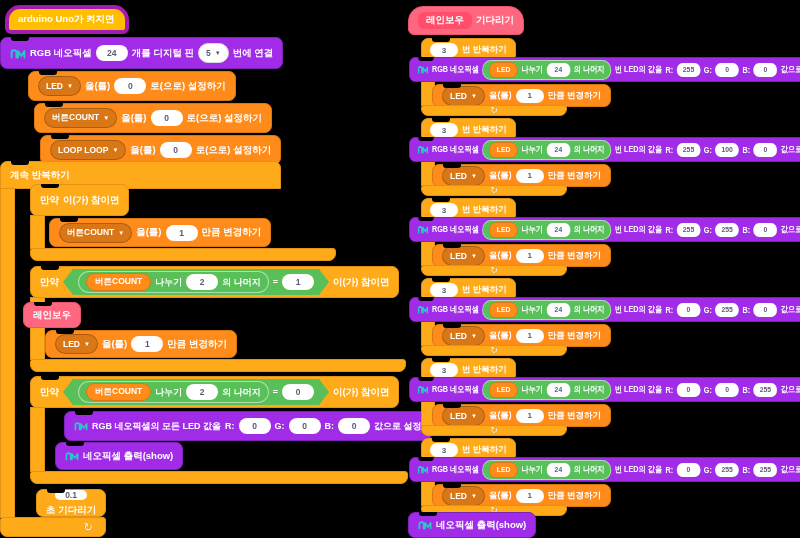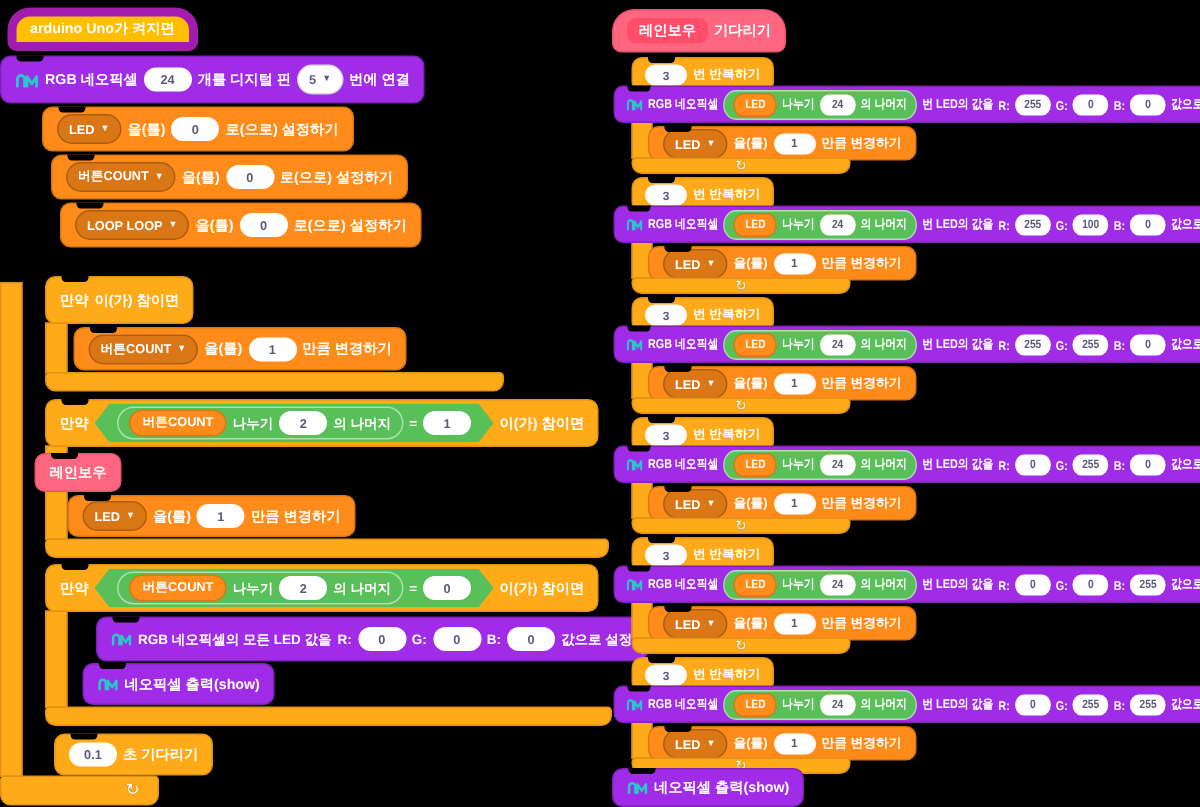--- a/index.html
+++ b/index.html
@@ -2,21 +2,21 @@
 <html><head>
 <meta charset="utf-8">
 <style>
   html,body{margin:0;padding:0;background:#000;}
   #canvas{position:relative;width:800px;height:538px;background:#000;overflow:hidden;
     font-family:"Liberation Sans","DejaVu Sans",sans-serif;}
   .blk{position:absolute;display:inline-flex;align-items:center;gap:4px;padding:0 9px;
     height:28px;border-radius:7px;color:#fff;font-weight:700;font-size:9.5px;
     white-space:nowrap;box-sizing:border-box;}
   .hat{border-radius:15px 15px 6px 6px;}
-  .c-yel{background:#FFBF00;border:6px solid #a21caf;}
+  .c-yel{background:#FFBF00;border:4px solid #a21caf;}
   .c-ctl{background:#FFAB19;border:1px solid #E29217;}
   .c-var{background:#FF8C1A;border:1px solid #DB7711;}
   .c-pur{background:#A12CE8;border:1px solid #7E22B8;}
   .c-pnk{background:#FF6680;border:1px solid #E8556E;}
   .spine{position:absolute;box-sizing:border-box;}
   .arm{position:absolute;display:flex;align-items:center;box-sizing:border-box;
     border-radius:3px 3px 7px 7px;color:#fff;}
   .notch::before{content:"";position:absolute;top:-1px;left:10px;width:18px;height:4px;
     background:#000;border-radius:0 0 3px 3px;}
   .oval{background:#fff;color:#5a5a78;border-radius:999px;min-width:20px;height:16px;
@@ -93,20 +93,23 @@
   <div class="blk c-var notch" style="left:40px;top:135px;height:30px;">
     <span class="dd">
         <span>LOOP LOOP</span>
         <span class="caret">▼</span>
       </span>
     <span>을(를)</span>
     <span class="oval">0</span>
     <span>로(으로) 설정하기</span>
   </div>
 
+  <div class="blk c-ctl notch" style="left:0px;top:161px;width:281px;height:28px;border-radius:7px 7px 0 0;">
+    <span>계속 반복하기</span>
+  </div>
   <div class="spine c-ctl" style="left:0px;top:188px;width:15px;height:330px;"></div>
 
   <div class="blk c-ctl notch" style="left:30px;top:184px;height:32px;">
     <span>만약</span>
     <span>이(가) 참이면</span>
   </div>
   <div class="spine c-ctl" style="left:30px;top:215px;width:15px;height:34px;"></div>
   <div class="blk c-var notch" style="left:49px;top:218px;height:29px;">
     <span class="dd">
         <span>버튼COUNT</span>
@@ -180,21 +183,21 @@
   <div class="blk c-pur notch" style="left:55px;top:442px;height:28px;">
     <span class="ico">
         <svg width="14" height="12" viewBox="0 0 20 14">
           <path d="M2 12 V6 a3 3 0 0 1 6 0 v6 M10 12 V4 l4 6 4-6 v8" fill="none" stroke="#29C8C8" stroke-width="2.4" stroke-linecap="round" stroke-linejoin="round"></path>
         </svg>
       </span>
     <span>네오픽셀 출력(show)</span>
   </div>
   <div class="arm c-ctl" style="left:30px;top:471px;width:378px;height:13px;"></div>
 
-  <div class="blk c-ctl notch" style="left:36px;top:489px;height:28px;">
+  <div class="blk c-ctl notch" style="left:36px;top:489px;height:28px;flex-direction:column;">
     <span class="oval">0.1</span>
     <span>초 기다리기</span>
   </div>
 
   <div class="arm c-ctl" style="left:0px;top:517px;width:106px;height:20px;justify-content:flex-end;padding-right:12px;">
     <span class="larr">↻</span>
   </div>
 
   <div class="blk c-pnk hat" style="left:408px;top:6px;height:29px;">
     <span class="chip">레인보우</span>

